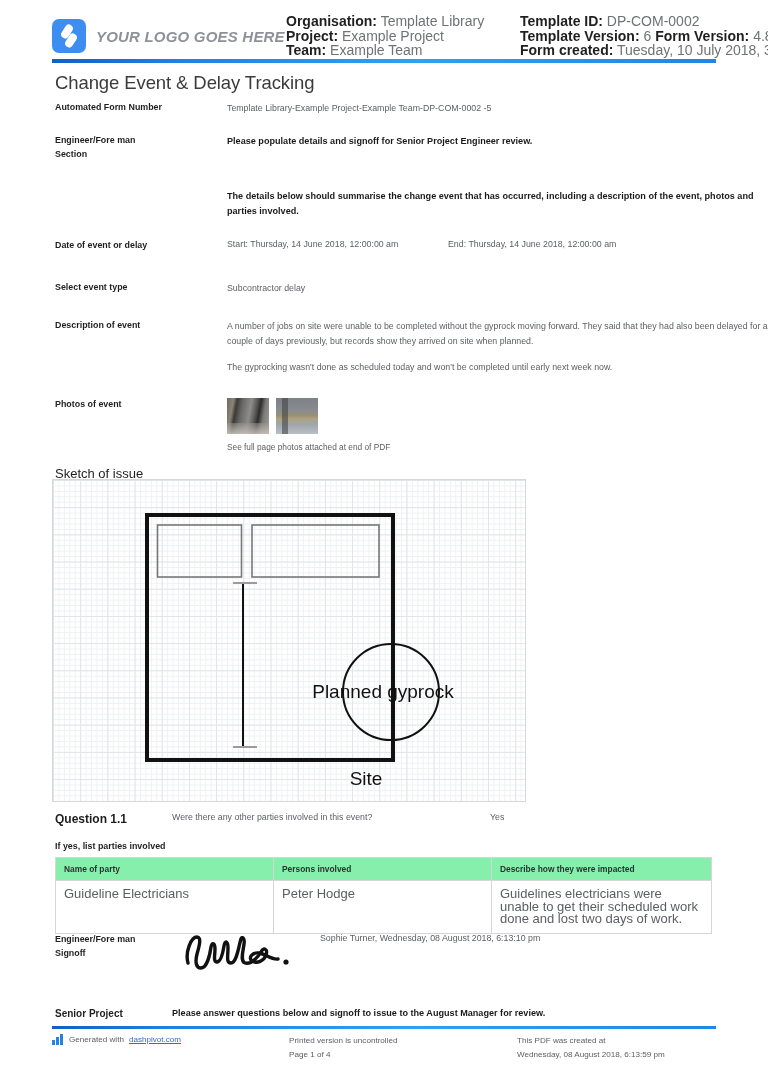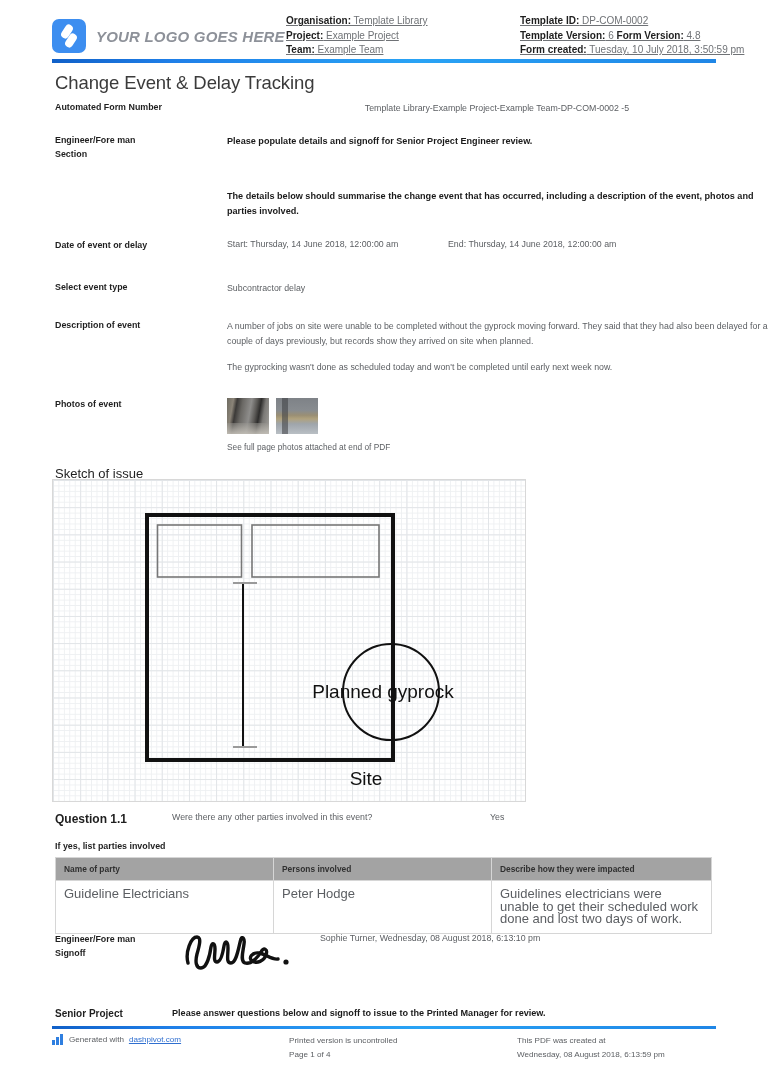--- a/index.html
+++ b/index.html
@@ -64,25 +64,24 @@
     font-weight: bold;
     font-style: italic;
     color: #8d9199;
     letter-spacing: 0.2px;
     white-space: nowrap;
   }
 
   .meta-col {
     position: absolute;
     top: 0;
-    font-size: 10px;
+    font-size: 14px;
     line-height: 14.6px;
     color: #6f7276;
     white-space: nowrap;
-    text-decoration: underline;
   }
   .meta-col.left  { left: 234px; }
   .meta-col.right { left: 468px; }
   .meta-col b {
     color: #1f1f1f;
     font-weight: bold;
   }
   .meta-row { height: 14.6px; }
 
   .header-rule {
@@ -262,21 +261,21 @@
 
   
   .ptable {
     position: absolute;
     left: 55px; top: 857px;
     width: 656px;
     border-collapse: collapse;
     table-layout: fixed;
   }
   .ptable th {
-    background: #a3a3a3;
+    background: #86efac;
     border: 1px solid #d6d6d6;
     font-size: 8.4px;
     font-weight: bold;
     color: #303030;
     text-align: left;
     padding: 6px 8px;
     height: 10px;
   }
   .ptable td {
     border: 1px solid #d6d6d6;
@@ -422,21 +421,21 @@
       </div>
     </div>
   </div>
 
   <div class="header-rule"></div>
 
   <div class="doc-title">Change Event &amp; Delay Tracking</div>
 
   <div class="field" style="top:101px;">
     <div class="f-label">Automated Form Number</div>
-    <div class="f-value" style="left:172px;text-align:center;">Template Library-Example Project-Example Team-DP-COM-0002   -5</div>
+    <div class="f-value" style="left:172px;">Template Library-Example Project-Example Team-DP-COM-0002   -5</div>
   </div>
 
   <div class="field" style="top:134px;">
     <div class="f-label">Engineer/Fore man Section</div>
     <div class="f-value bold" style="left:172px;">Please populate details and signoff for Senior Project Engineer review.</div>
   </div>
 
   <div class="field" style="top:189px;">
     <div class="f-value bold" style="left:172px; width:540px;">The details below should summarise the change event that has occurred, including a description of the event, photos and parties involved.</div>
   </div>
@@ -524,21 +523,21 @@
     <path d="M6,33 C3,22 9,7 15,7 C20,7 17,17 15,24 C13,32 14,38 19,38 C25,38 28,24 29,17
              C30,12 33,13 33,19 C33,25 31,32 35,32 C39,32 41,22 42,16 C43,10 46,11 46,18
              C46,26 44,33 49,33 C55,33 57,14 59,9 C60,6 63,8 62,14 C61,22 58,31 63,33
              C69,35 76,27 79,22 C82,17 86,19 84,25 C82,31 75,34 70,31 C66,28 70,22 77,23
              C84,24 89,30 96,29" fill="none" stroke="#111" stroke-width="3.4" stroke-linecap="round" stroke-linejoin="round"></path>
     <circle cx="104" cy="32" r="2.6" fill="#111"></circle>
   </svg>
   <div class="sign-name">Sophie Turner, Wednesday, 08 August 2018, 6:13:10 pm</div>
 
   <div class="senior-label">Senior Project</div>
-  <div class="senior-text">Please answer questions below and signoff to issue to the Printed Manager for review.</div>
+  <div class="senior-text">Please answer questions below and signoff to issue to the August Manager for review.</div>
 
   <div class="footer-rule"></div>
   <div class="footer">
     <div class="f-gen">
       <span class="bars">
           <i></i>
           <i></i>
           <i></i>
         </span>
       <span>Generated with </span>

